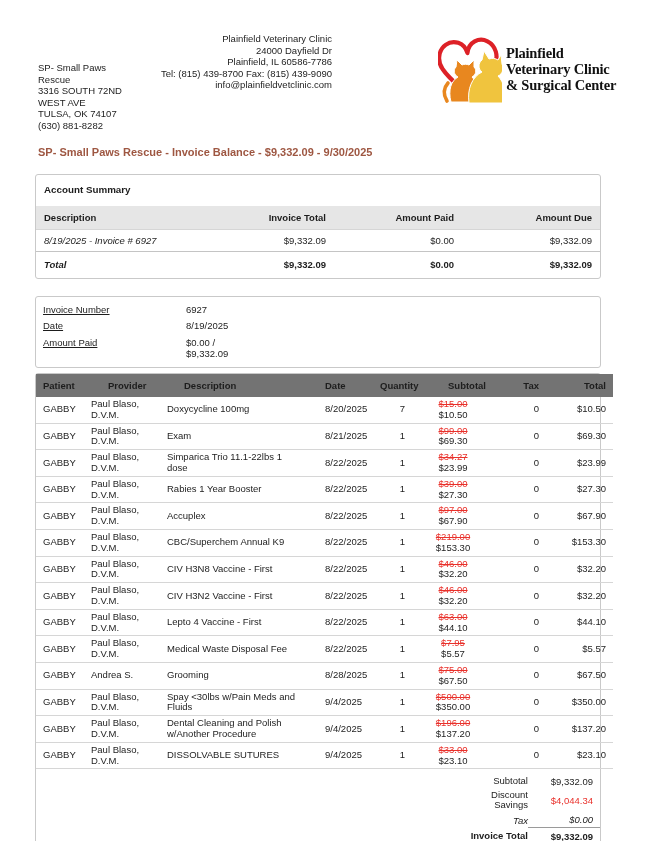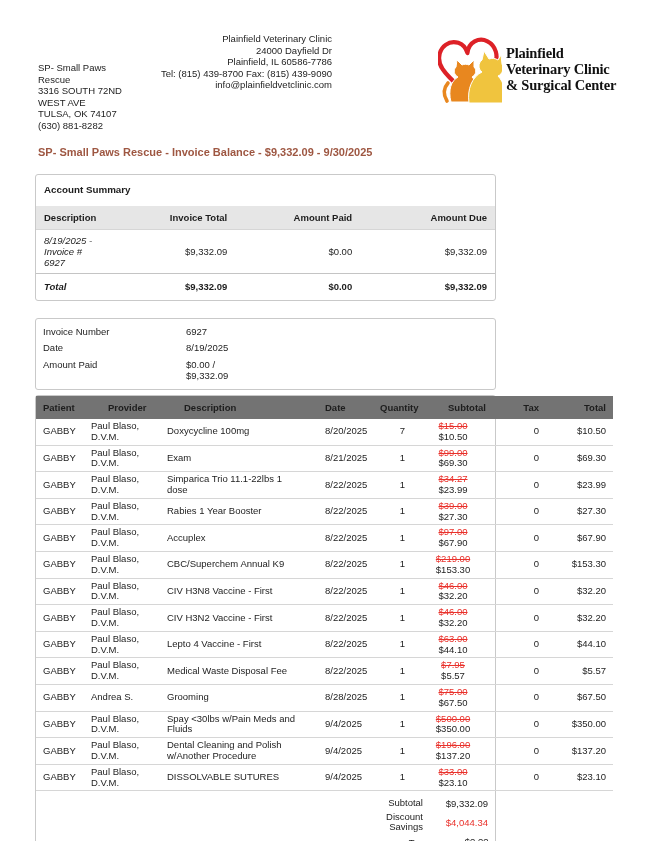--- a/index.html
+++ b/index.html
@@ -26,42 +26,42 @@
   }
 
   
   .title {
     margin:15px 0 0 38px;
     font-size:11px; font-weight:bold; color:#9e5742;
   }
 
   
   .box {
-    margin-left:35px; width:461px; box-sizing:border-box;
+    margin-left:35px; width:566px; box-sizing:border-box;
     border:1px solid #c9c9c9; border-radius:3px;
     background:#fff;
   }
 
   
   .acct { margin-top:16px; }
   .acct-heading { font-weight:bold; font-size:9.8px; padding:9px 8px 11px; }
   .acct table { width:100%; border-collapse:collapse; font-size:9.5px; }
   .acct th {
     background:#e6e6e6; padding:6px 8px; font-weight:bold; text-align:right;
   }
   .acct th:first-child { text-align:left; }
   .acct td { padding:5px 8px; text-align:right; border-top:1px solid #d6d6d6; }
   .acct td:first-child { text-align:left;font-style:italic; }
   .acct .col-it { width:118px; } .acct .col-ap { width:112px; } .acct .col-ad { width:122px; }
   .acct .total-row td { font-weight:bold; padding:7px 8px 8px; border-top:1px solid #c4c4c4; }
 
   
   .info { margin-top:17px; padding:4px 0 5px; }
   .info-row { display:flex; padding:2.5px 7px; }
-  .info-label { width:143px; }
+  .info-label { width:143px;text-decoration:underline; }
   .info-value { white-space:pre-line; line-height:11.5px; }
 
   
   .items { margin-top:5px; }
   .items table { width:100%; border-collapse:collapse; table-layout:fixed; font-size:9.5px; }
   .items col.c-patient{width:52px;} .items col.c-provider{width:76px;}
   .items col.c-desc{width:139px;}  .items col.c-date{width:77px;}
   .items col.c-qty{width:48px;}    .items col.c-sub{width:50px;}
   .items col.c-tax{width:63px;}    .items col.c-total{width:72px;}
   .items th {

